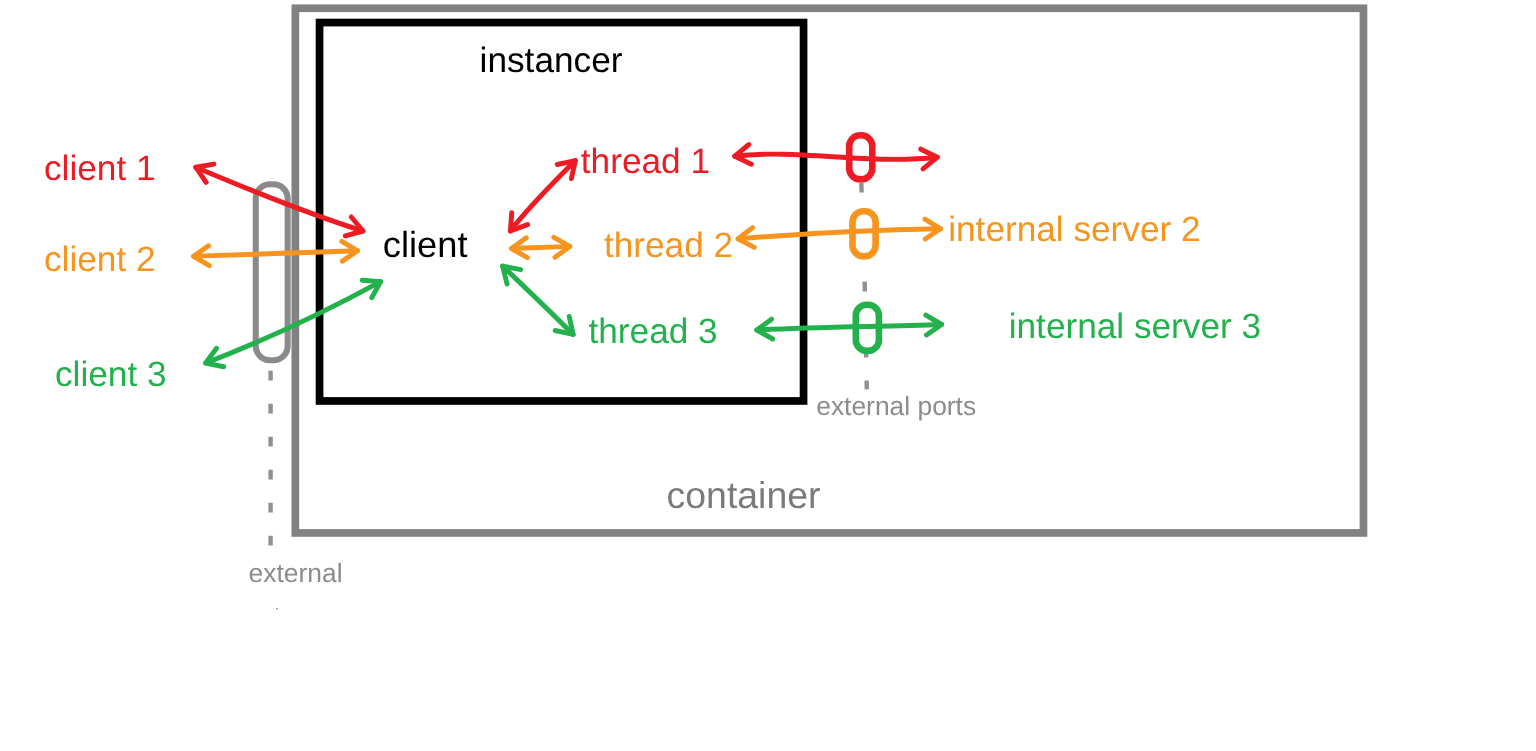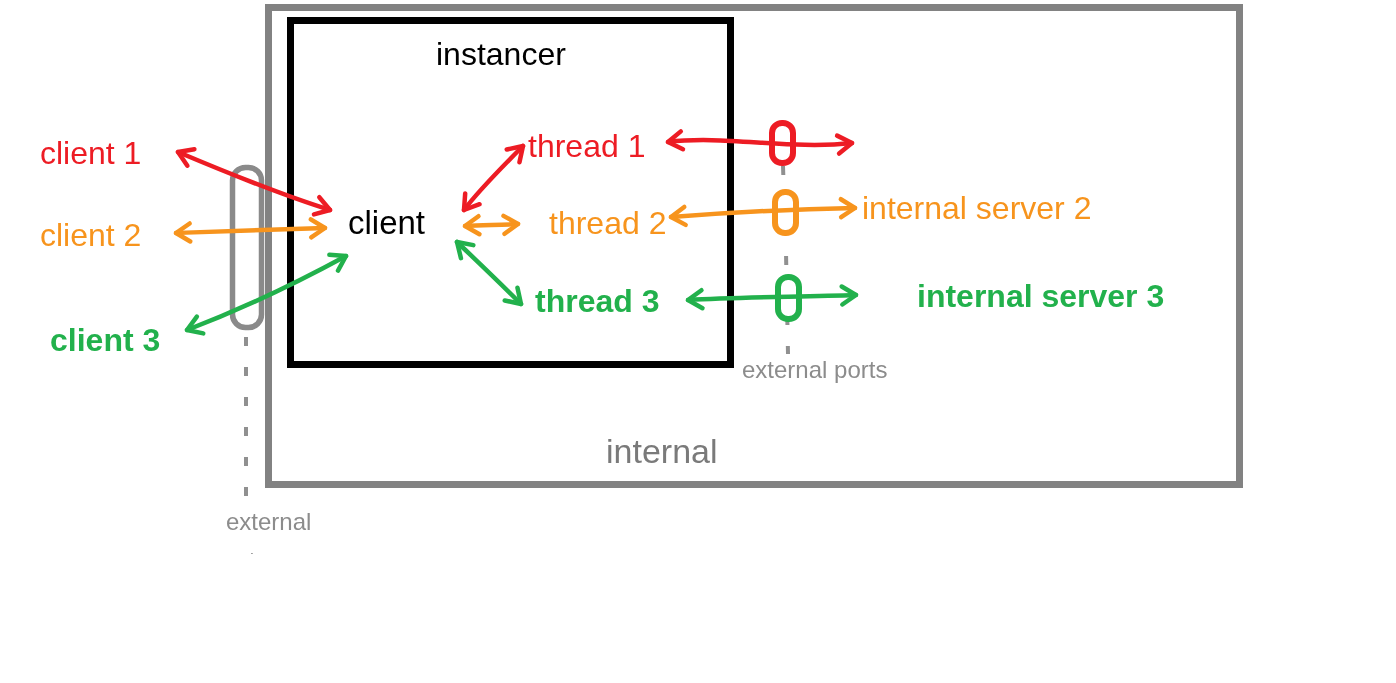--- a/index.html
+++ b/index.html
@@ -6,21 +6,21 @@
   .canvas{
     position:relative;width:1396px;height:554px;background:#ffffff;overflow:hidden;
     font-family:"Liberation Sans", sans-serif;
   }
   .box{position:absolute;box-sizing:border-box;background:transparent;}
   .container-box{left:265px;top:4px;width:978px;height:484px;border:7px solid #828282;}
   .instancer-box{left:287px;top:17px;width:447px;height:351px;border:7px solid #000;}
   .lbl{position:absolute;white-space:nowrap;line-height:1.05;font-size:32px;}
   .lbl-red{color:#ed1c24;}
   .lbl-orange{color:#f7941d;}
-  .lbl-green{color:#22b14c;font-weight:bold;}
+  .lbl-green{color:#22b14c;}
   .lbl-black{color:#000000;}
   .lbl-gray{color:#7a7a7a;}
   .lbl-sm{font-size:24px;color:#8c8c8c;}
   .overlay{position:absolute;left:0;top:0;width:1396px;height:683px;pointer-events:none;}
 </style>
 </head>
 <body>
 
 <div class="canvas">
 
@@ -68,21 +68,21 @@
   <div class="lbl lbl-orange" style="left:40px;top:219px;">client 2</div>
   <div class="lbl lbl-green" style="left:50px;top:324px;">client 3</div>
 
   <div class="lbl lbl-red" style="left:528px;top:130px;">thread 1</div>
   <div class="lbl lbl-orange" style="left:549px;top:207px;">thread 2</div>
   <div class="lbl lbl-green" style="left:535px;top:285px;">thread 3</div>
 
   <div class="lbl lbl-orange" style="left:862px;top:192px;">internal server 2</div>
   <div class="lbl lbl-green" style="left:873px;top:280px;margin-left:44px;">internal server 3</div>
 
-  <div class="lbl lbl-gray" style="left:606px;top:434px;font-size:34px;">internal</div>
+  <div class="lbl lbl-gray" style="left:606px;top:434px;font-size:34px;">container</div>
   <div class="lbl lbl-sm" style="left:742px;top:357px;">external ports</div>
 
   <div>
     <div class="lbl lbl-sm" style="left:214px;top:509px;margin-left:12px;">external</div>
     <div class="lbl lbl-sm" style="left:214px;top:548px;">port</div>
   </div>
 
 </div>
 
 </body></html>

